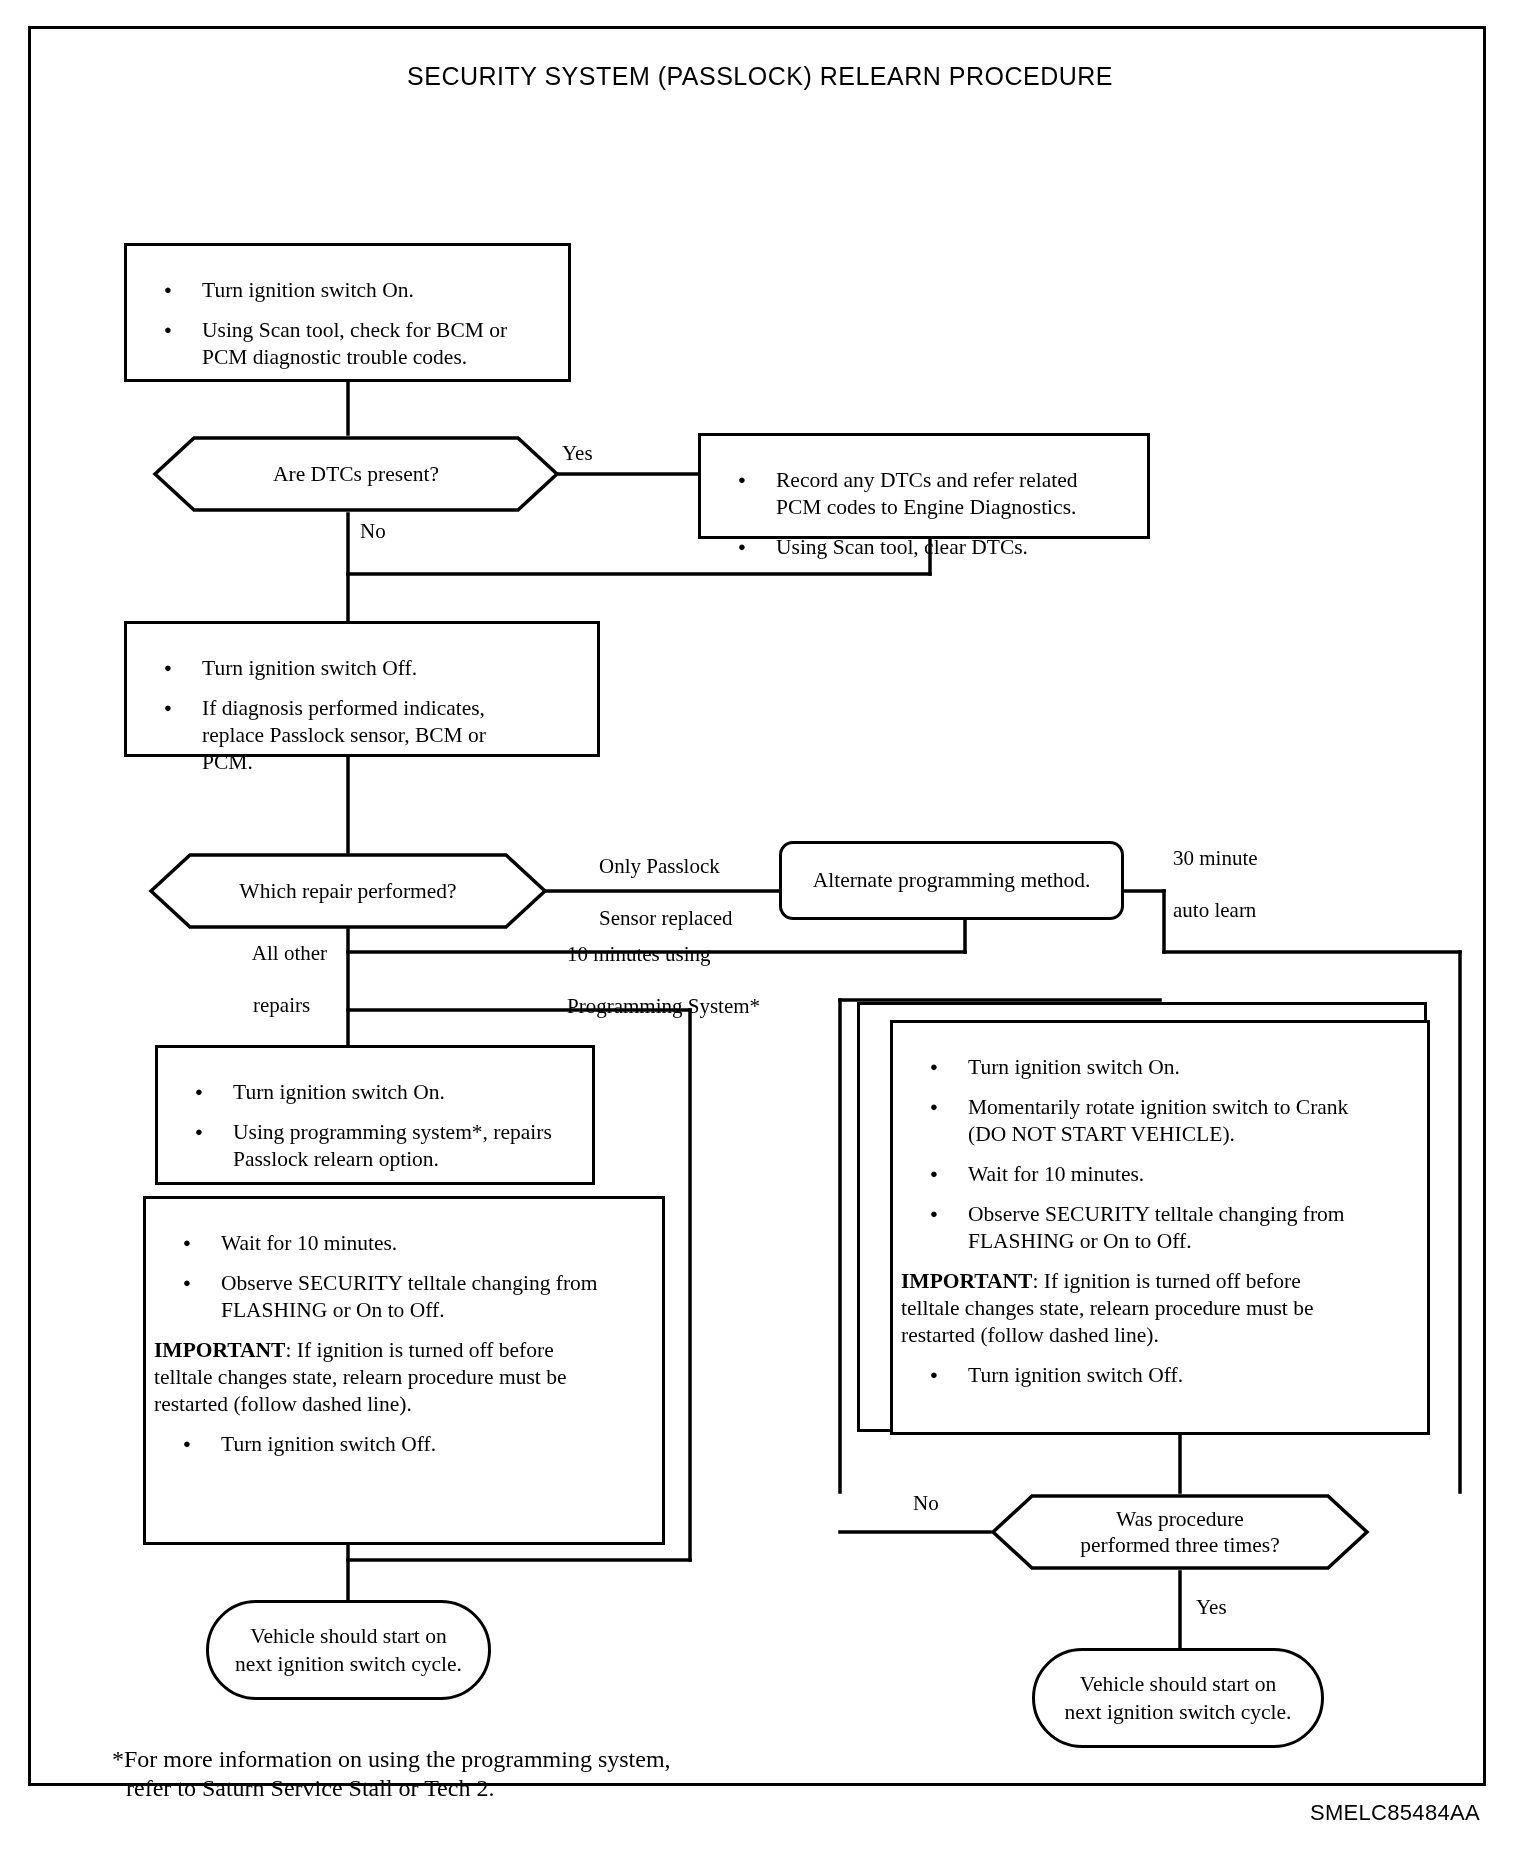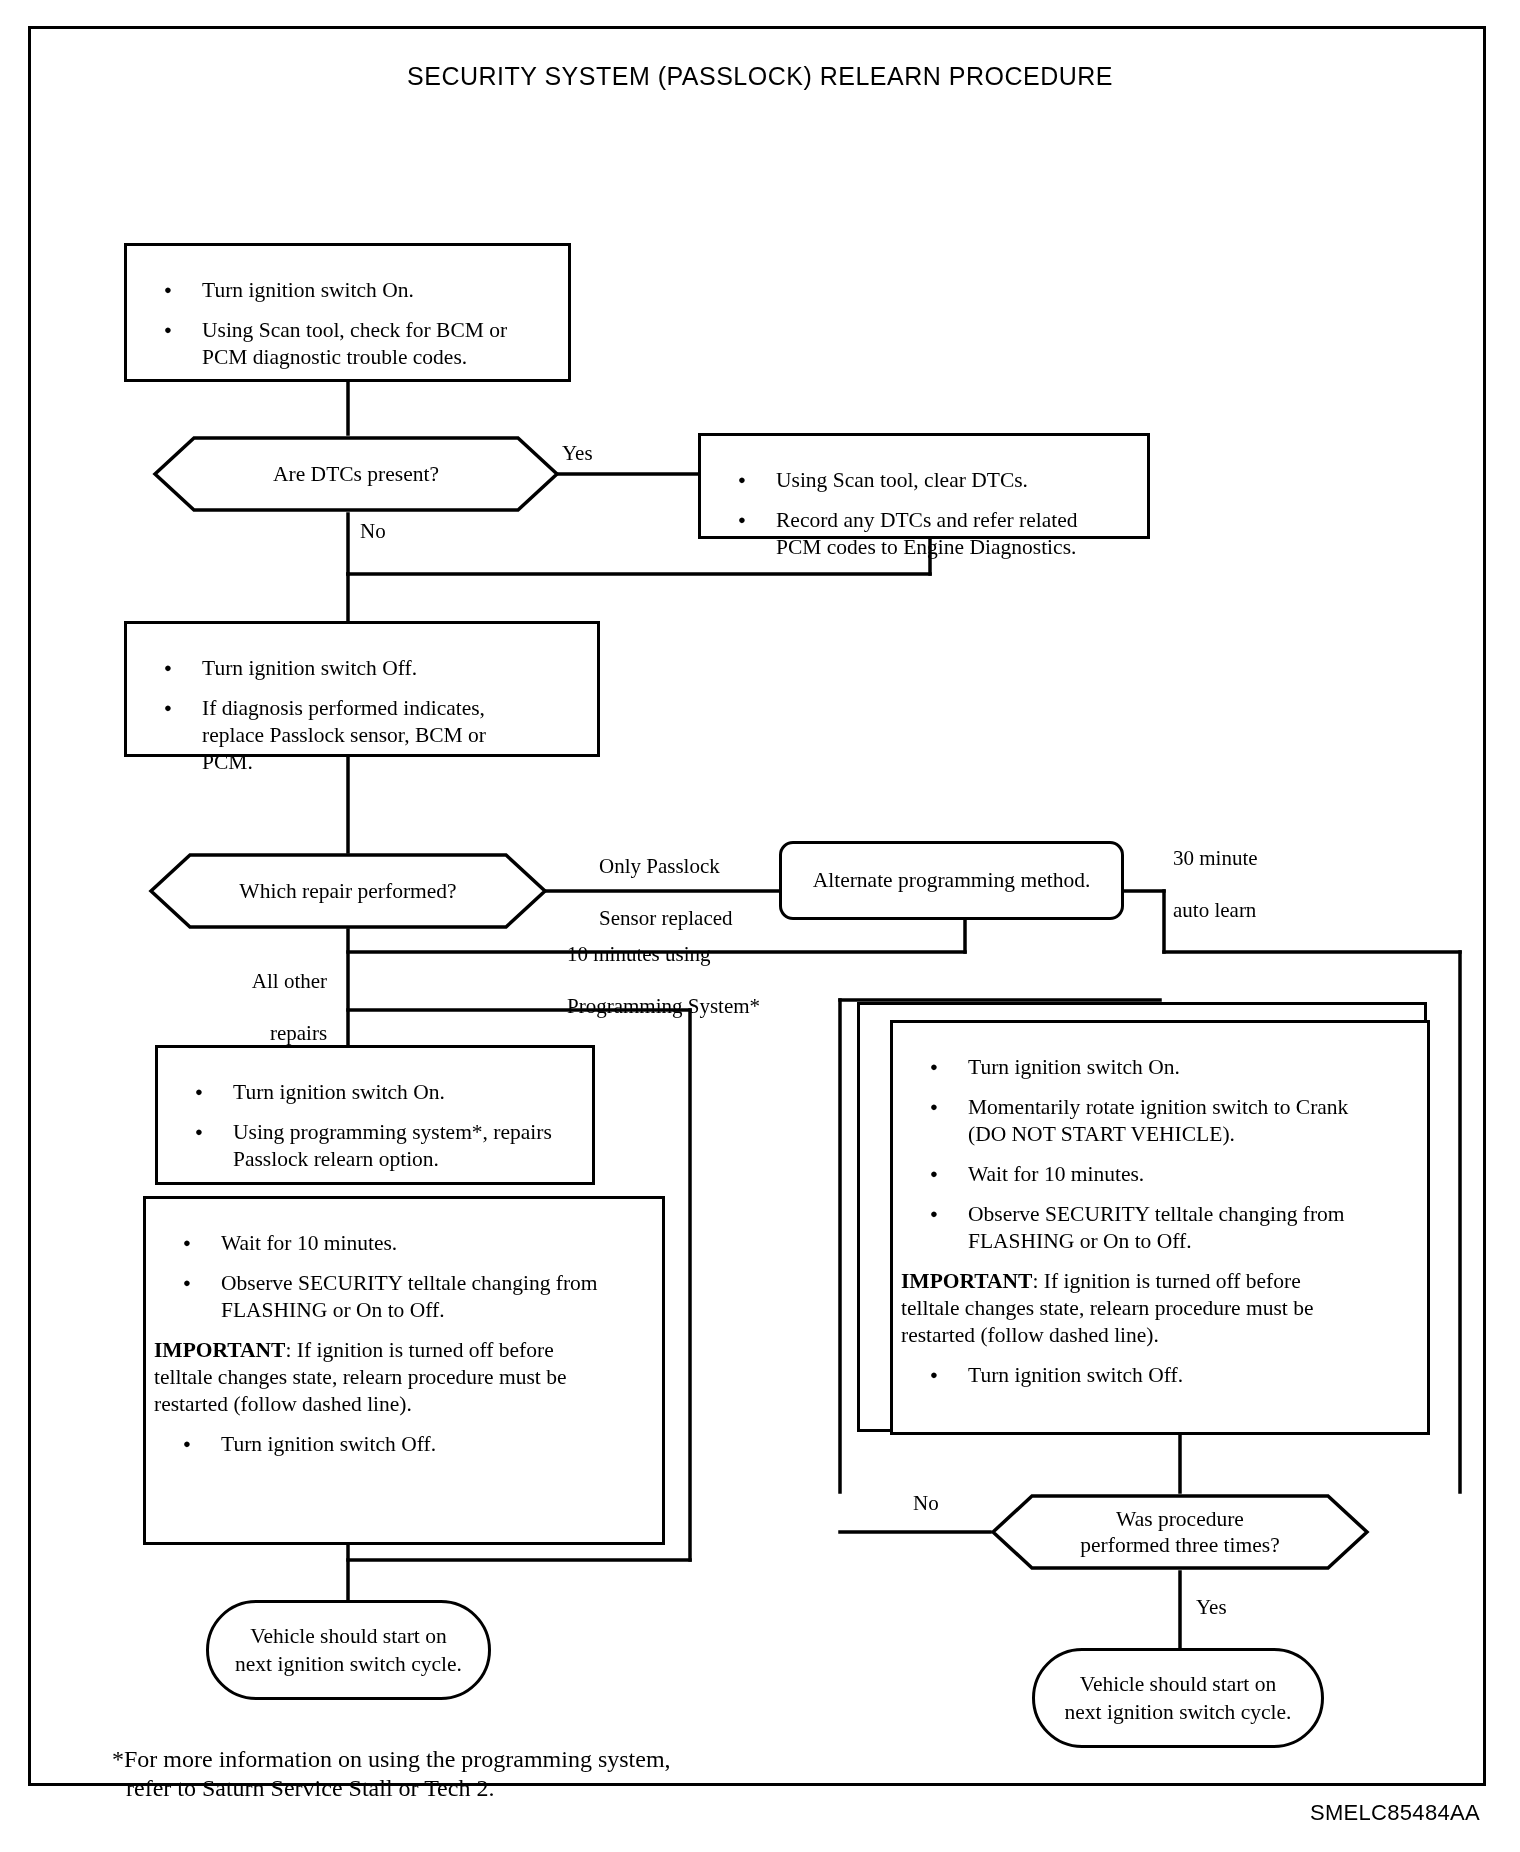--- a/index.html
+++ b/index.html
@@ -98,25 +98,25 @@
     <svg width="408" height="80" viewBox="0 0 408 80">
       <polygon points="3,40 42,4 366,4 405,40 366,76 42,76" fill="#fff" stroke="#000" stroke-width="3.5"></polygon>
     </svg>
     <div class="hexlabel">Are DTCs present?</div>
   </div>
   <div class="elabel" style="left:562px;top:440px;">Yes</div>
   <div class="elabel" style="left:360px;top:518px;">No</div>
 
   <div class="node boxn pad" style="left:698px;top:433px;width:452px;height:106px;">
     <ul class="bl txt">
-      <li><span>Using Scan tool, clear DTCs.</span></li>
       <li>
         <span>Record any DTCs and refer related</span><br>
         <span>PCM codes to Engine Diagnostics.</span>
       </li>
+      <li><span>Using Scan tool, clear DTCs.</span></li>
     </ul>
   </div>
 
   <div class="node boxn pad" style="left:124px;top:621px;width:476px;height:136px;">
     <ul class="bl txt">
       <li><span>Turn ignition switch Off.</span></li>
       <li>
         <span>If diagnosis performed indicates,</span><br>
         <span>replace Passlock sensor, BCM or</span><br>
         <span>PCM.</span>
@@ -134,21 +134,21 @@
   <div class="elabel" style="left:578px;top:827px;">
     <span>Only Passlock</span><br>
     <span>Sensor replaced</span>
   </div>
 
   <div class="elabel" style="left:546px;top:915px;">
     <span>10 minutes using</span><br>
     <span>Programming System*</span>
   </div>
 
-  <div class="elabel" style="left:232px;top:942px;text-align:right;">
+  <div class="elabel" style="left:232px;top:914px;text-align:left;">
     <span>All other</span><br>
     <span>repairs</span>
   </div>
 
   <div class="node boxn" style="left:779px;top:841px;width:345px;height:79px;display:flex;align-items:center;justify-content:center;border-radius:14px;">
     <span class="txt">Alternate programming method.</span>
   </div>
 
   <div class="elabel" style="left:1152px;top:819px;">
     <span>30 minute</span><br>

